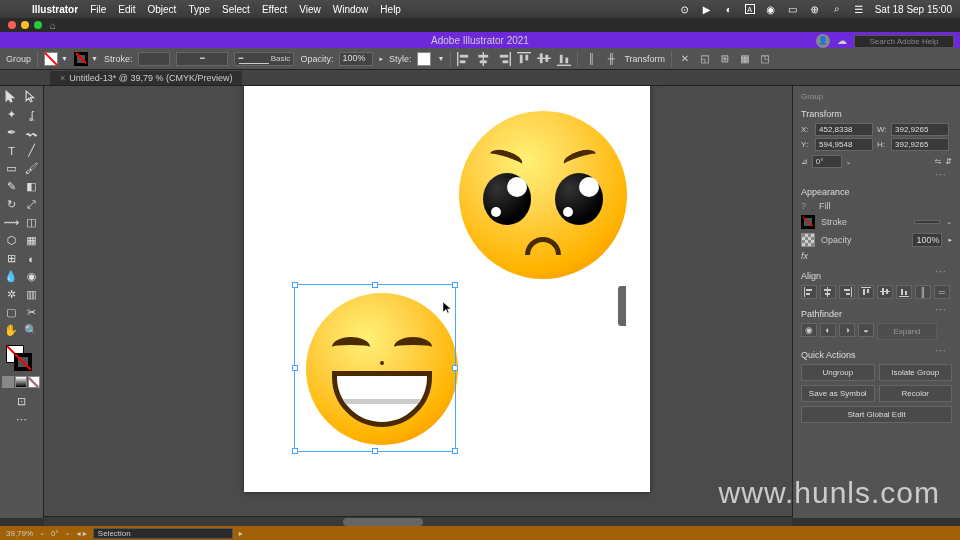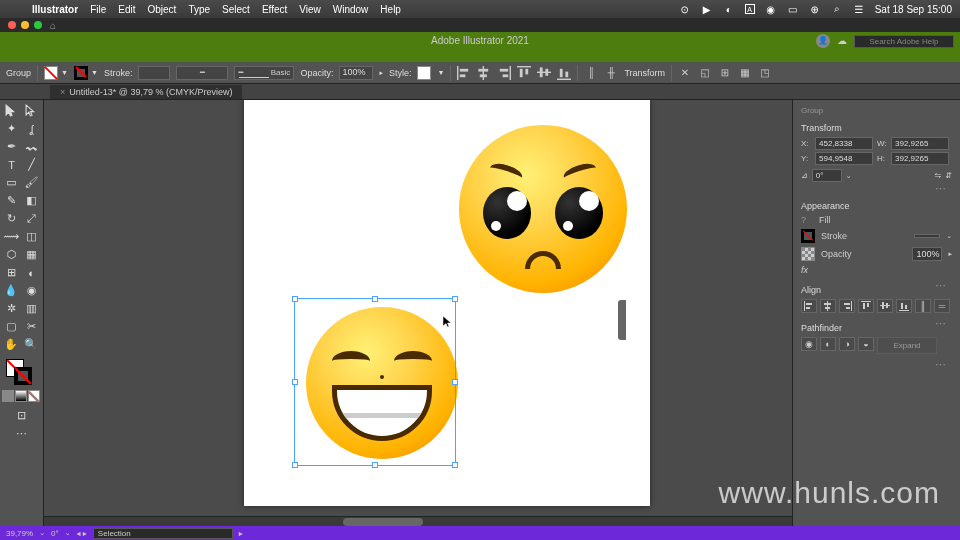--- a/index.html
+++ b/index.html
@@ -6,21 +6,21 @@
 body{width:960px;height:540px;background:#323232;overflow:hidden;position:relative}
 .menubar{height:18px;background:linear-gradient(#4a4a4a,#3a3a3a);display:flex;align-items:center;font-size:10px;color:#fff;padding:0 8px;justify-content:space-between}
 .menubar-left{display:flex;gap:12px;align-items:center}
 .menubar-right{display:flex;gap:10px;align-items:center}
 .menubar-icon{width:12px;height:12px;display:inline-flex;align-items:center;justify-content:center;font-size:10px}
 .apptitle{height:14px;background:#2a2a2a;display:flex;align-items:center;padding:0 8px}
 .traffic{display:flex;gap:5px}
 .traffic span{width:8px;height:8px;border-radius:50%}
 .tt-r{background:#ff5f56}.tt-y{background:#ffbd2e}.tt-g{background:#27c93f}
 .apptitle .home{margin-left:8px;color:#aaa;font-size:10px}
-.titlebar{height:30px;background:#4d7c0f;text-align:center;font-size:10px;color:#ccc;line-height:18px;position:relative}
+.titlebar{height:16px;background:#6d28d9;text-align:center;font-size:10px;color:#ccc;line-height:18px;position:relative}
 .titlebar-right{position:absolute;right:6px;top:0;display:flex;gap:6px;align-items:center;height:18px}
 .user-circle{width:14px;height:14px;border-radius:50%;background:#888;display:inline-flex;align-items:center;justify-content:center;font-size:8px}
 .search-box{width:100px;height:13px;background:#2a2a2a;border:1px solid #555;font-size:8px;color:#888;padding:0 4px;line-height:11px}
 .ctlbar{height:22px;background:#535353;display:flex;align-items:center;padding:0 6px;gap:6px;font-size:9px;color:#ddd;border-bottom:1px solid #222}
 .ctl-sep{width:1px;height:16px;background:#666}
 .ctl-item{display:flex;align-items:center;gap:3px}
 .ctl-swatch{width:14px;height:14px;border:1px solid #888}
 .ctl-input{width:32px;height:14px;background:#444;border:1px solid #666;color:#ddd;font-size:9px;padding:0 2px}
 .ctl-wide{width:60px;height:14px;background:#444;border:1px solid #666;display:flex;align-items:center;justify-content:center;font-size:8px;color:#ccc}
 .ctl-icon{width:14px;height:14px;display:inline-flex;align-items:center;justify-content:center;color:#ccc;font-size:10px}
@@ -75,21 +75,21 @@
 .trans-row2{display:flex;gap:4px;align-items:center;margin-top:4px;font-size:8px}
 .app-row{display:flex;align-items:center;gap:6px;margin:4px 0}
 .app-sw{width:14px;height:14px;border:1px solid #888}
 .align-row{display:flex;gap:3px;margin:4px 0}
 .align-ic{width:16px;height:14px;background:#4a4a4a;border:1px solid #666;display:flex;align-items:center;justify-content:center}
 .align-ic svg{width:10px;height:10px;fill:#ccc}
 .qa-btns{display:flex;gap:4px;flex-wrap:wrap;margin-top:4px}
 .qa-btn{flex:1;min-width:60px;background:#4a4a4a;border:1px solid #666;padding:3px 4px;font-size:8px;color:#ddd;text-align:center}
 .qa-full{width:100%}
 .dots{position:absolute;right:6px;color:#999;font-size:11px}
-.statusbar{position:absolute;bottom:0;left:0;right:0;height:14px;background:#6d28d9;display:flex;align-items:center;font-size:8px;color:#ccc;padding:0 6px;gap:6px}
+.statusbar{position:absolute;bottom:0;left:0;right:0;height:14px;background:#a16207;display:flex;align-items:center;font-size:8px;color:#ccc;padding:0 6px;gap:6px}
 .status-sel{width:140px;background:#2a2a2a;border:1px solid #555;padding:0 4px}
 .scrollbar-h{position:absolute;bottom:14px;left:44px;right:168px;height:10px;background:#3a3a3a;border-top:1px solid #222}
 .scrollbar-h::before{content:"";position:absolute;left:40%;width:80px;height:8px;top:1px;background:#666;border-radius:4px}
 .watermark{position:absolute;right:20px;bottom:30px;font-size:30px;color:rgba(255,255,255,.7);font-weight:400;letter-spacing:1px}
 .sidebar-toggle{position:absolute;right:166px;top:200px;width:8px;height:40px;background:#666;border-radius:3px 0 0 3px}
 .panel-sect{position:relative}
 </style>
 </head>
 <body>
 
@@ -421,20 +421,30 @@
         <div class="align-row">
           <div class="align-ic">◉</div>
           <div class="align-ic">◐</div>
           <div class="align-ic">◑</div>
           <div class="align-ic">◒</div>
           <div class="qa-btn" style="opacity:.5;flex:0 0 46px">Expand</div>
         </div>
         <span class="dots">⋯</span>
       </div>
 
+      <div class="panel-sect" style="margin-top:10px">
+        <div class="sect-title">Quick Actions</div>
+        <div class="qa-btns">
+          <div class="qa-btn">Ungroup</div>
+          <div class="qa-btn">Isolate Group</div>
+          <div class="qa-btn">Save as Symbol</div>
+          <div class="qa-btn">Recolor</div>
+          <div class="qa-btn qa-full">Start Global Edit</div>
+        </div>
+      </div>
     </div>
   </div>
 </div>
 
 <div class="scrollbar-h"></div>
 
 <div class="statusbar">
   <span>39,79%</span>
     <span style="font-size:7px">⌄</span>
   <span>0°</span>

